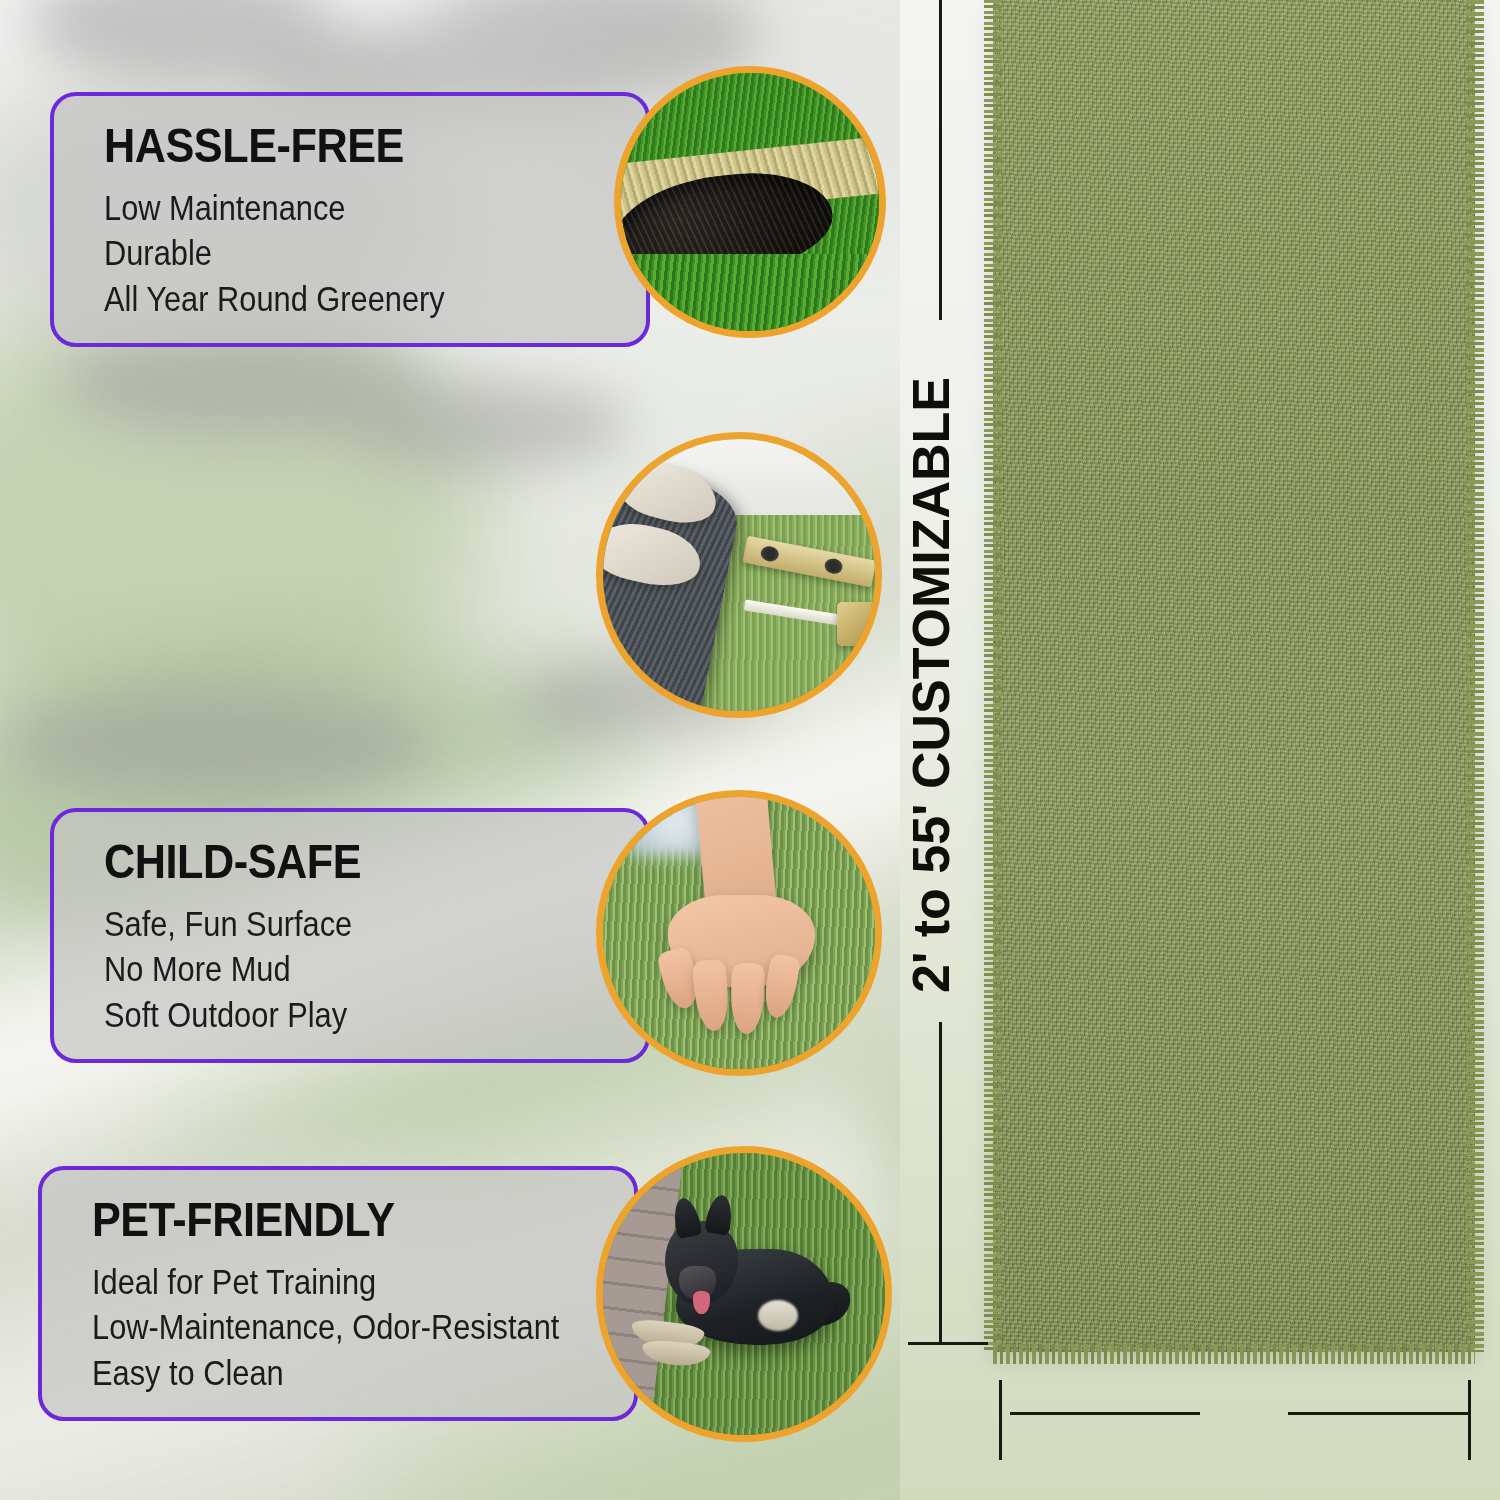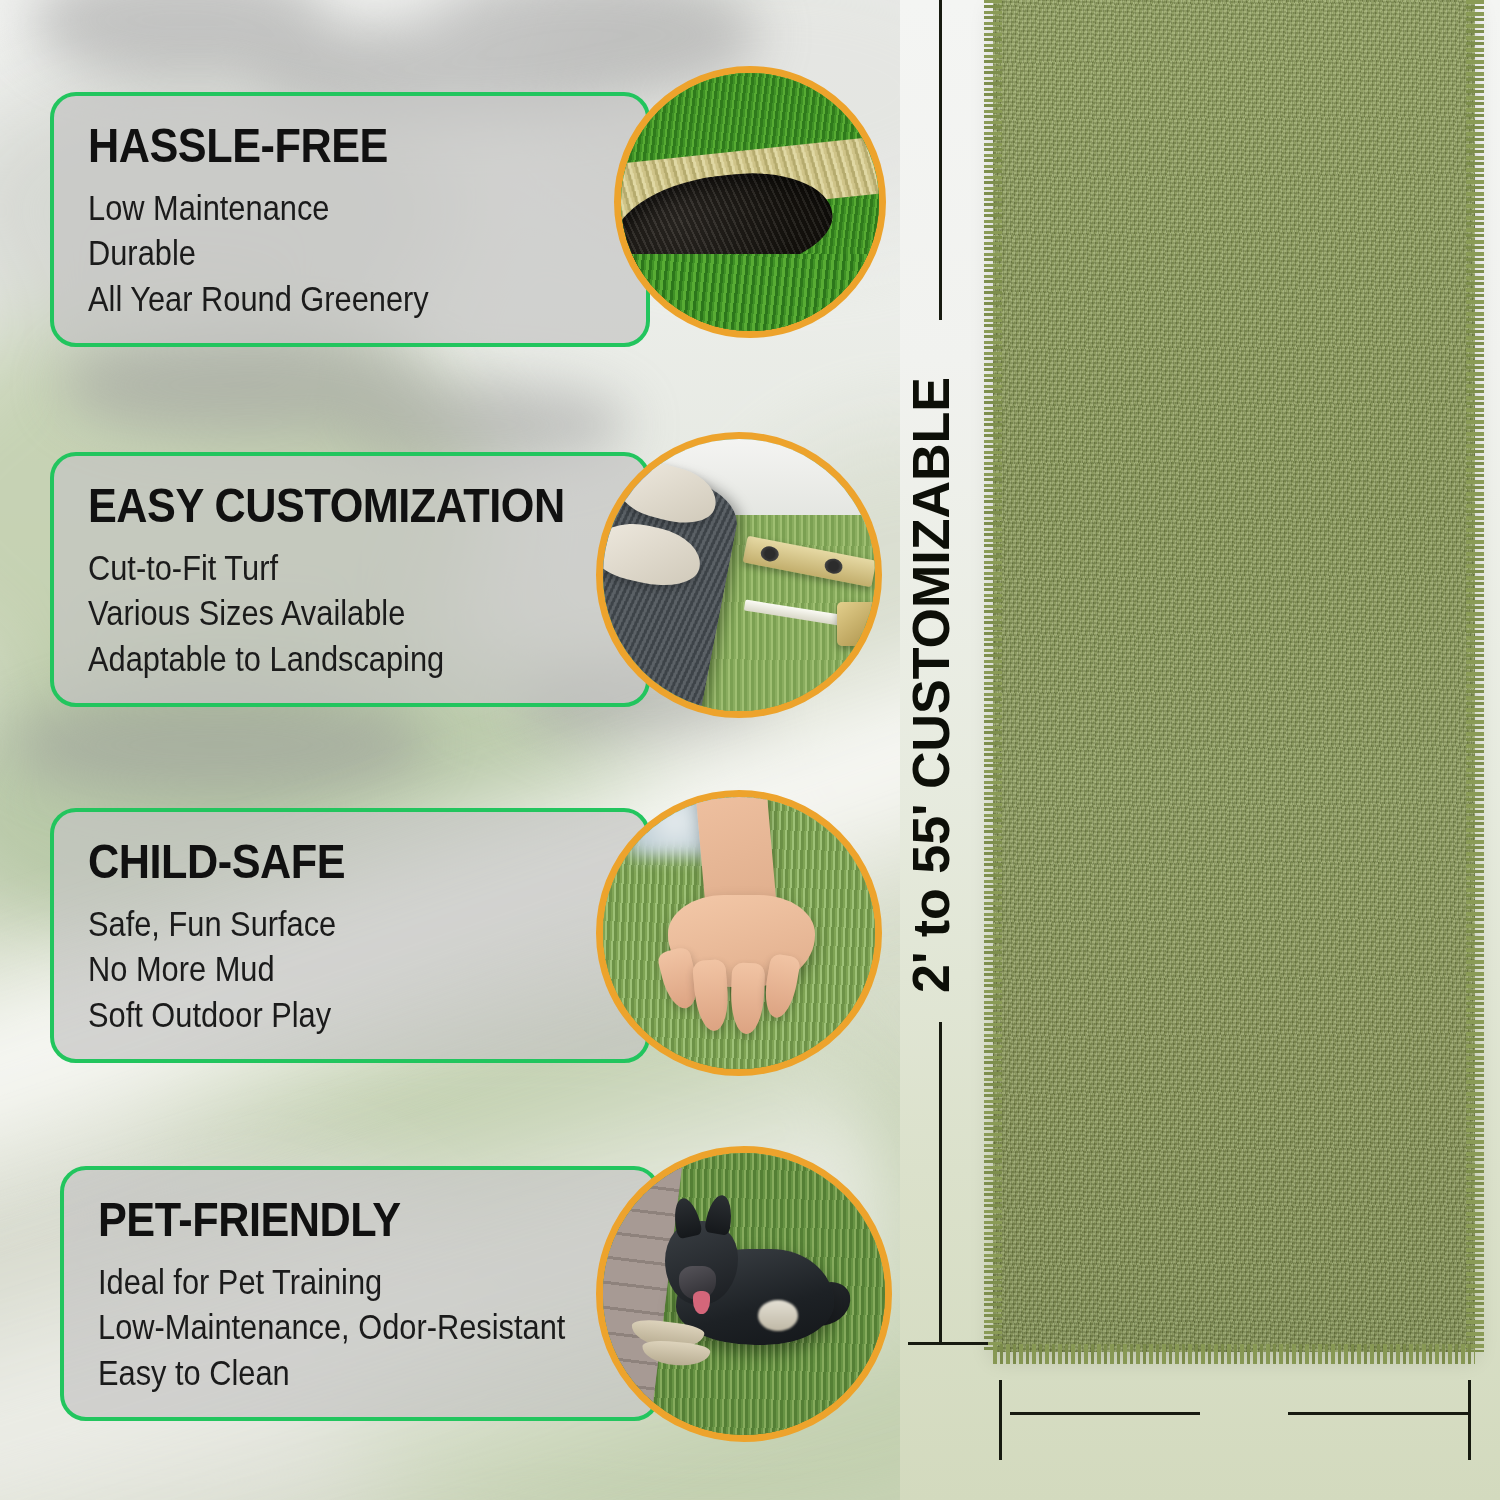--- a/index.html
+++ b/index.html
@@ -70,24 +70,24 @@
 
   
   .bg-right-wash {
     position: absolute; left: 900px; top: 0; width: 600px; height: 1500px;
     background: linear-gradient(to bottom, #f4f5f3 0%, #f1f2ef 24%, #e7ebdf 52%, #dbe1cb 78%, #d3dabe 100%);
   }
 
   
   .card {
     position: absolute;
-    border: 4px solid #22c55e;
+    border: 4px solid #6d28d9;
     border-radius: 26px;
     background: rgba(196,197,195,.70);
-    padding: 26px 34px 22px 34px;
+    padding: 26px 34px 22px 50px;
     z-index: 4;
   }
   .card-title {
     font-family: "Liberation Sans", sans-serif;
     font-weight: 700;
     font-size: 48px;
     letter-spacing: -0.5px;
     color: #111;
     line-height: 1.02;
     transform: scaleX(.90);
@@ -102,21 +102,21 @@
     color: #1b1b1b;
     line-height: 1.30;
     transform: scaleX(.88);
     transform-origin: left center;
     white-space: nowrap;
   }
 
   #card1 { left: 50px;  top: 92px;   width: 600px; }
   #card2 { left: 50px;  top: 452px;  width: 600px; }
   #card3 { left: 50px;  top: 808px;  width: 600px; }
-  #card4 { left: 60px;  top: 1166px; width: 600px; }
+  #card4 { left: 38px;  top: 1166px; width: 600px; }
 
   
   .circle {
     position: absolute;
     border-radius: 50%;
     border: 7px solid #eda32c;
     overflow: hidden;
     z-index: 6;
     background: #7aa14a;
   }
@@ -407,26 +407,20 @@
 
   <div class="circle" id="circ1">
     <div class="photo">
       <div class="p1-grass"></div>
       <div class="p1-thatch"></div>
       <div class="p1-backing"></div>
       <div class="p1-front"></div>
     </div>
   </div>
 
-  <div class="card" id="card2">
-    <div class="card-title">EASY CUSTOMIZATION</div>
-    <div class="card-line">Cut-to-Fit Turf</div>
-    <div class="card-line">Various Sizes Available</div>
-    <div class="card-line">Adaptable to Landscaping</div>
-  </div>
 
   <div class="circle" id="circ2">
     <div class="photo">
       <div class="p2-wall"></div>
       <div class="p2-base"></div>
       <div class="p2-level"></div>
       <div class="p2-tape"></div>
       <div class="p2-tapebox"></div>
       <div class="p2-roll"></div>
       <div class="p2-glove1"></div>

